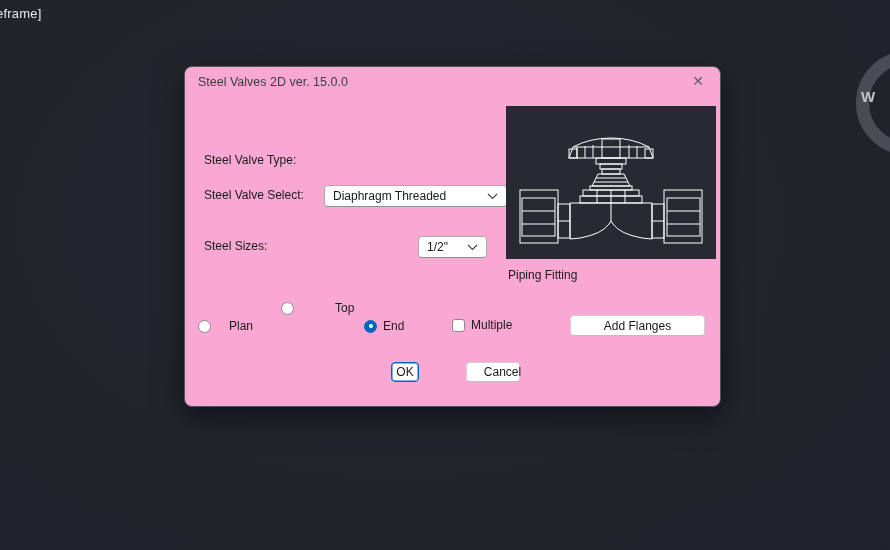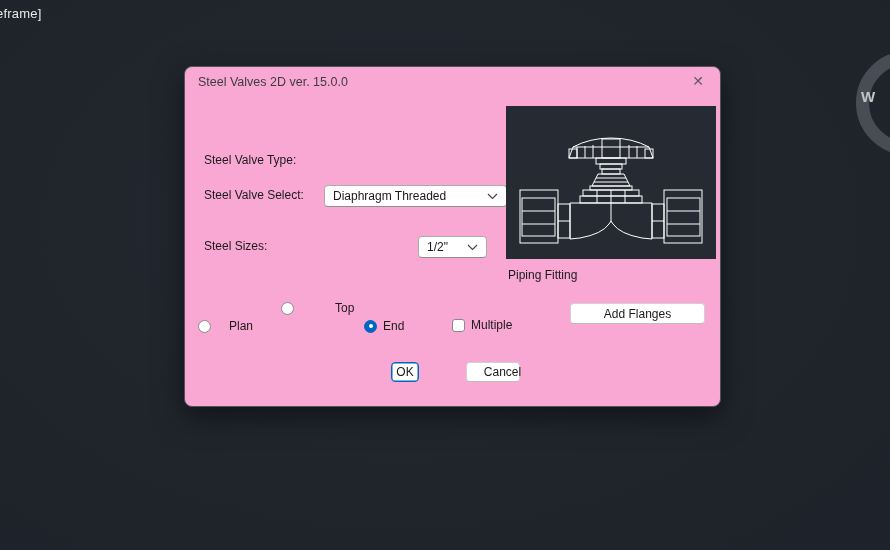--- a/index.html
+++ b/index.html
@@ -163,18 +163,18 @@
   </div>
   <div class="radio-row" style="left:179px;top:252px;">
     <span class="radio checked"></span>
     <span class="radio-label">End</span>
   </div>
 
   <div class="radio-row" style="left:267px;top:251px;">
     <span class="checkbox"></span>
     <span class="radio-label">Multiple</span>
   </div>
-  <div class="btn" style="left:385px;top:236px;width:135px;height:21px;">Add Flanges</div>
+  <div class="btn" style="left:385px;top:248px;width:135px;height:21px;">Add Flanges</div>
 
   <div class="btn default" style="left:206px;top:295px;width:28px;height:20px;">OK</div>
   <div class="btn" style="left:281px;top:295px;width:54px;height:20px;padding-left:19px;">Cancel</div>
 
 </div>
 
 </body></html>

